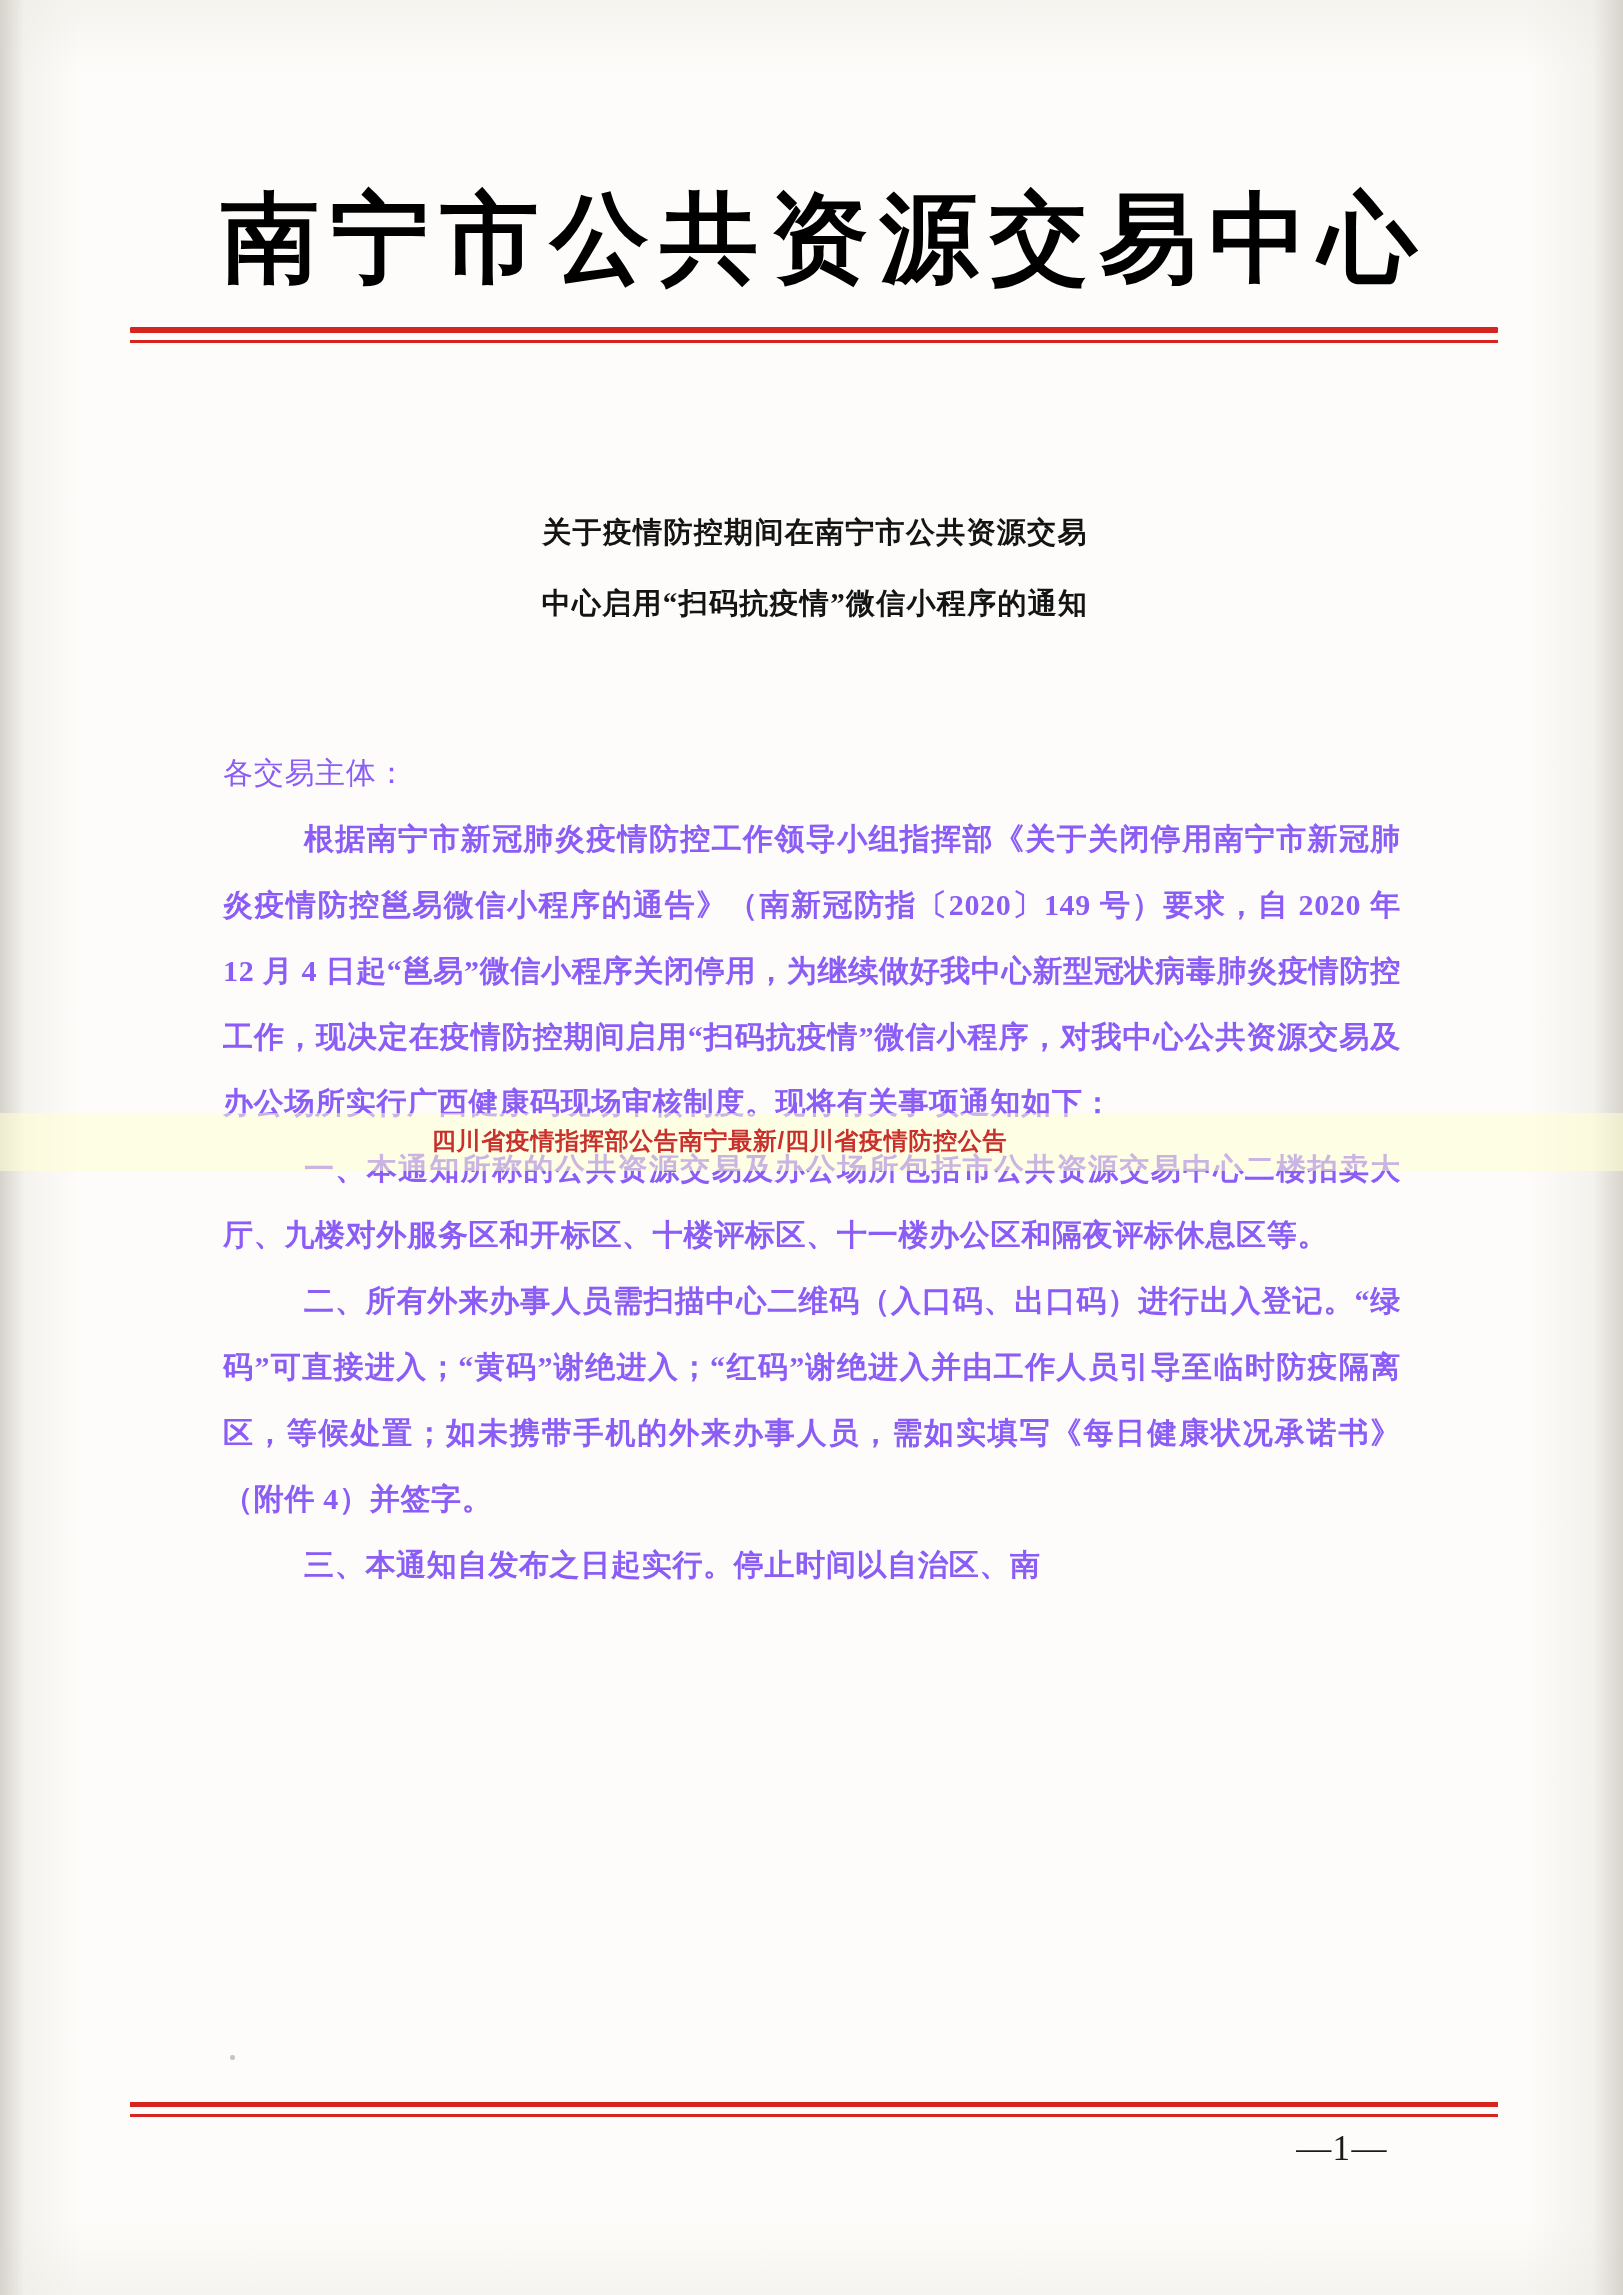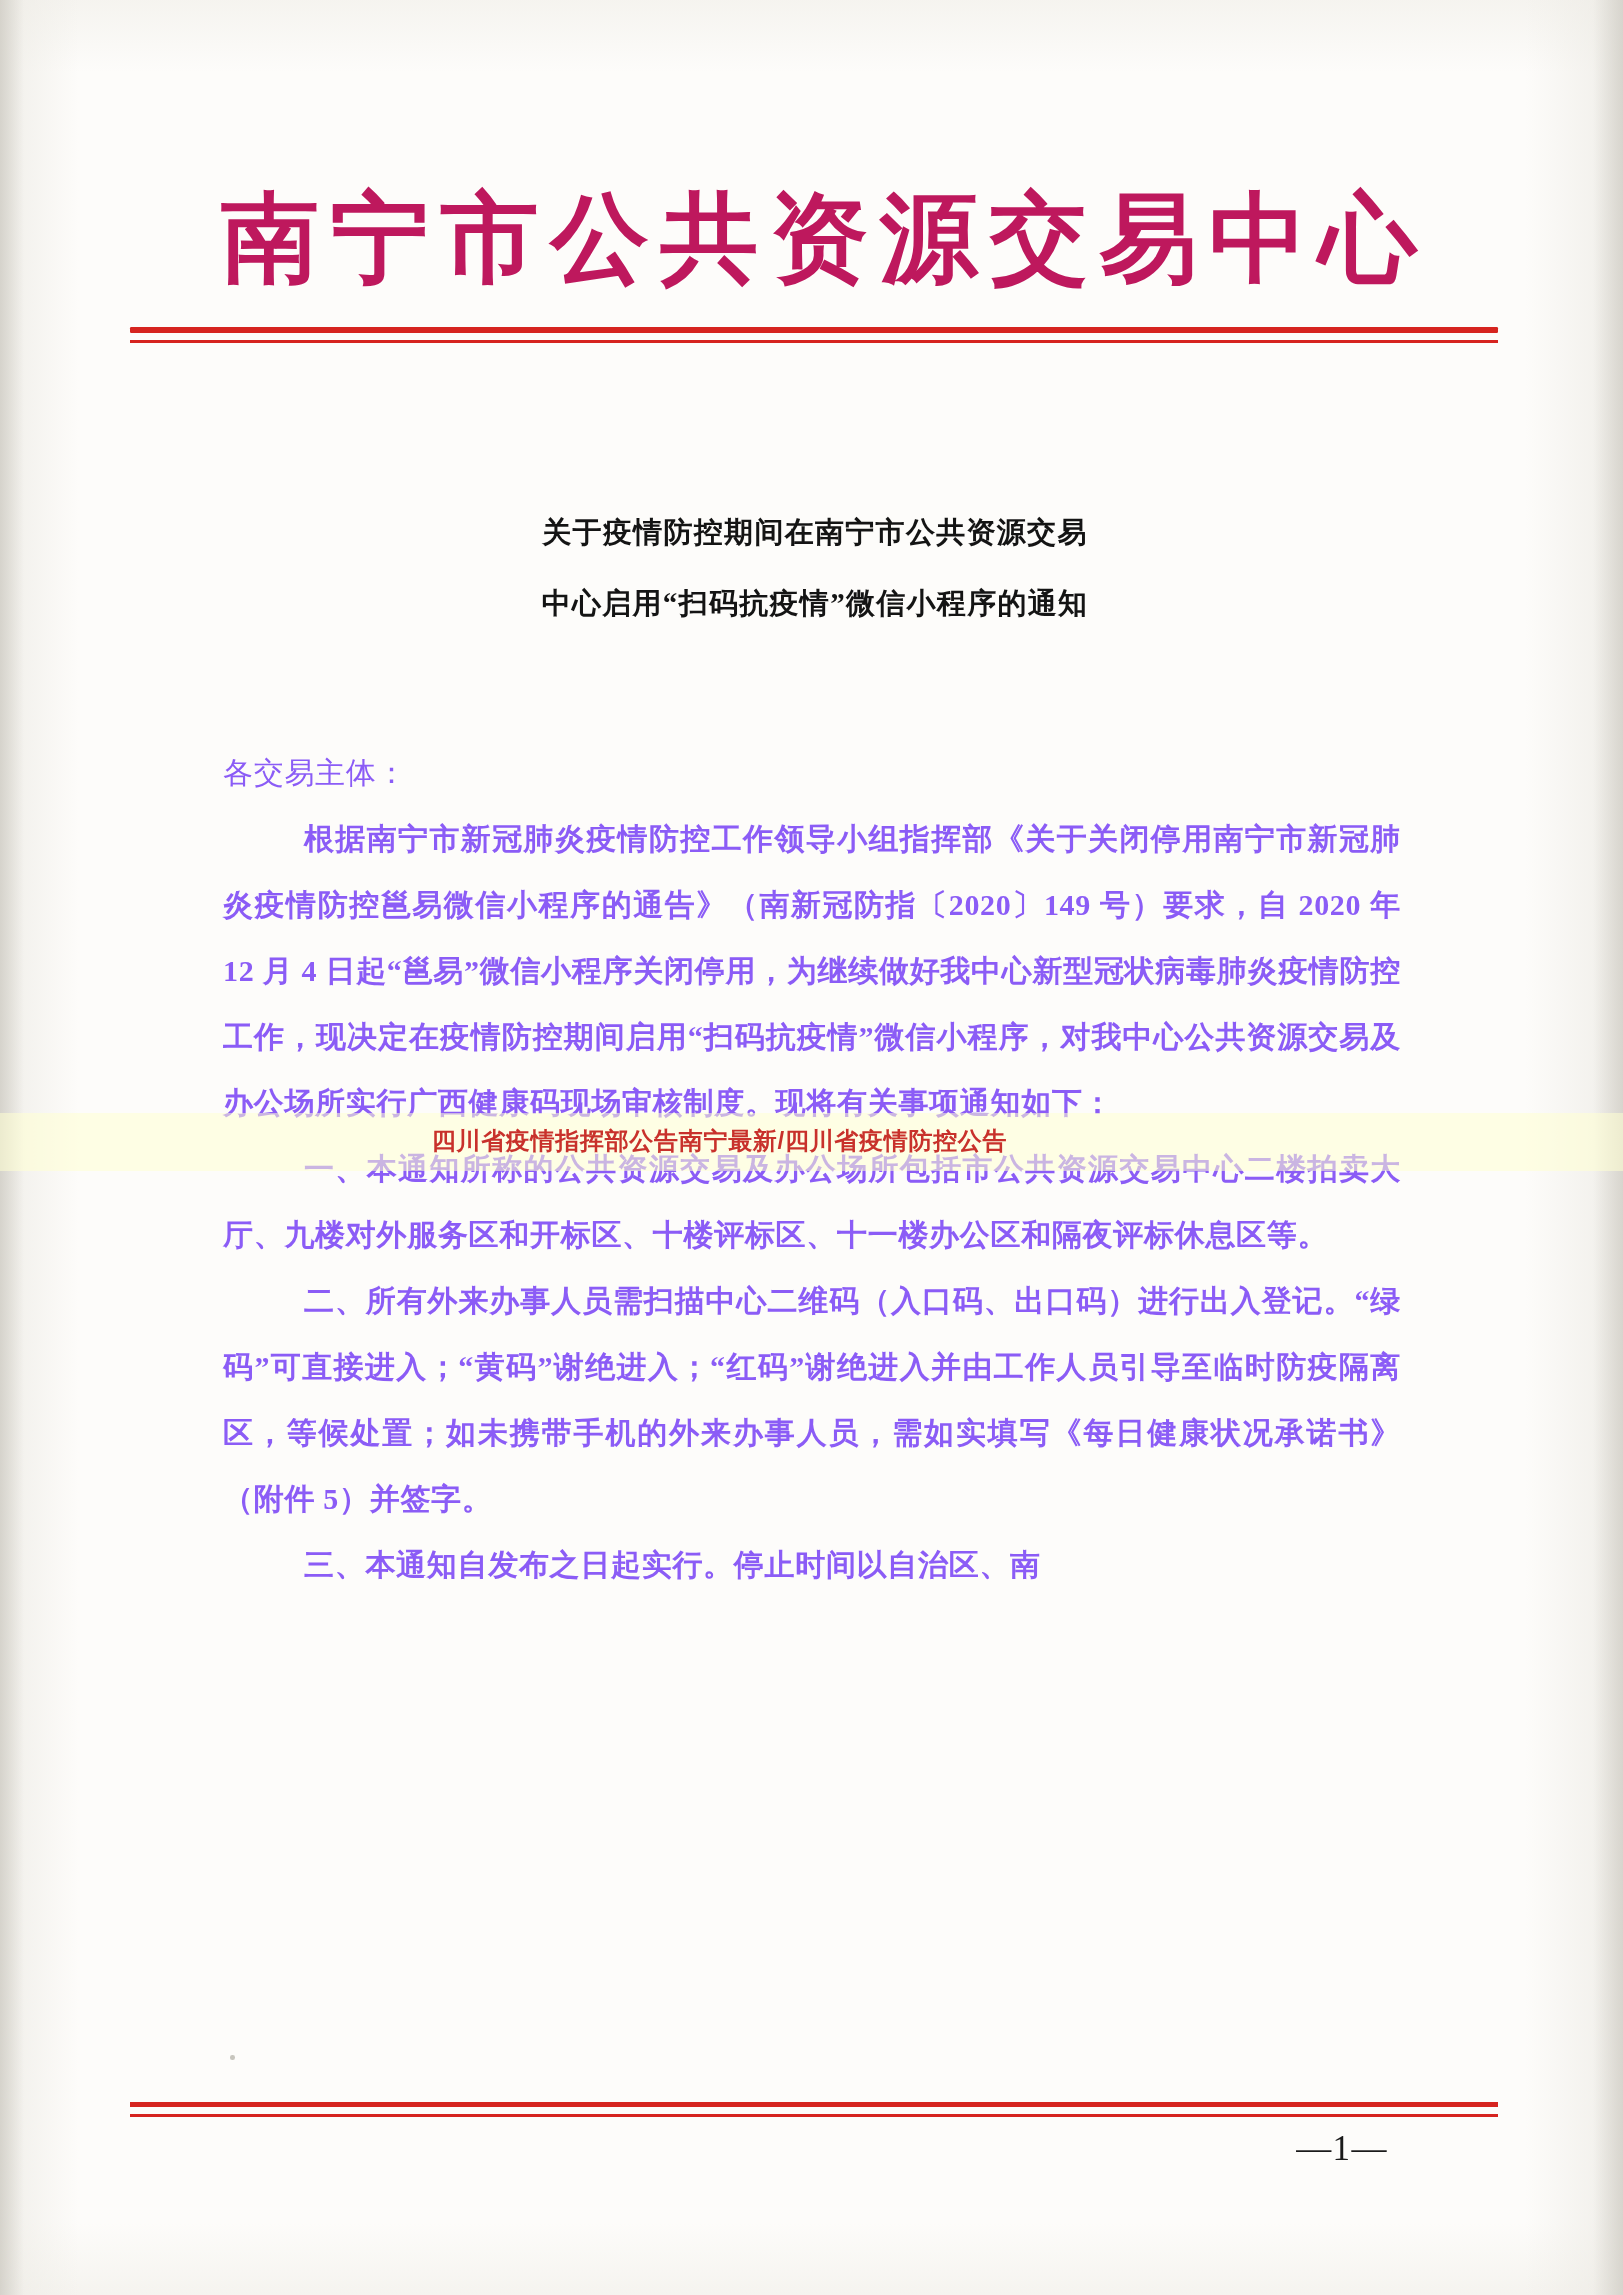--- a/index.html
+++ b/index.html
@@ -42,21 +42,21 @@
     left: 0;
     top: 190px;
     width: 1623px;
     text-align: center;
   }
   .masthead-title {
     font-family: "Liberation Serif", "DejaVu Serif", serif;
     font-weight: bold;
     font-size: 98px;
     line-height: 1;
-    color: #be185d;
+    color: #000000;
     letter-spacing: 11.8px;
     text-indent: 11.8px;
     white-space: nowrap;
     padding-left: 15px;
   }
   .rule-thick {
     position: absolute;
     left: 130px;
     top: 327px;
     width: 1368px;
@@ -210,21 +210,21 @@
 
     <div class="doc-title">
       <div>关于疫情防控期间在南宁市公共资源交易</div>
       <div>中心启用“扫码抗疫情”微信小程序的通知</div>
     </div>
 
     <div class="body-block">
       <p class="para">各交易主体：</p>
       <p class="para indent">根据南宁市新冠肺炎疫情防控工作领导小组指挥部《关于关闭停用南宁市新冠肺炎疫情防控邕易微信小程序的通告》（南新冠防指〔2020〕149 号）要求，自 2020 年 12 月 4 日起“邕易”微信小程序关闭停用，为继续做好我中心新型冠状病毒肺炎疫情防控工作，现决定在疫情防控期间启用“扫码抗疫情”微信小程序，对我中心公共资源交易及办公场所实行广西健康码现场审核制度。现将有关事项通知如下：</p>
       <p class="para indent">一、本通知所称的公共资源交易及办公场所包括市公共资源交易中心二楼拍卖大厅、九楼对外服务区和开标区、十楼评标区、十一楼办公区和隔夜评标休息区等。</p>
-      <p class="para indent">二、所有外来办事人员需扫描中心二维码（入口码、出口码）进行出入登记。“绿码”可直接进入；“黄码”谢绝进入；“红码”谢绝进入并由工作人员引导至临时防疫隔离区，等候处置；如未携带手机的外来办事人员，需如实填写《每日健康状况承诺书》（附件 5）并签字。</p>
+      <p class="para indent">二、所有外来办事人员需扫描中心二维码（入口码、出口码）进行出入登记。“绿码”可直接进入；“黄码”谢绝进入；“红码”谢绝进入并由工作人员引导至临时防疫隔离区，等候处置；如未携带手机的外来办事人员，需如实填写《每日健康状况承诺书》（附件 4）并签字。</p>
       <p class="para indent">三、本通知自发布之日起实行。停止时间以自治区、南</p>
     </div>
 
     <div class="speck"></div>
 
     <div class="footer-rule-thick"></div>
     <div class="footer-rule-thin"></div>
     <div class="page-number">—1—</div>
 
     <div class="watermark-band"></div>

